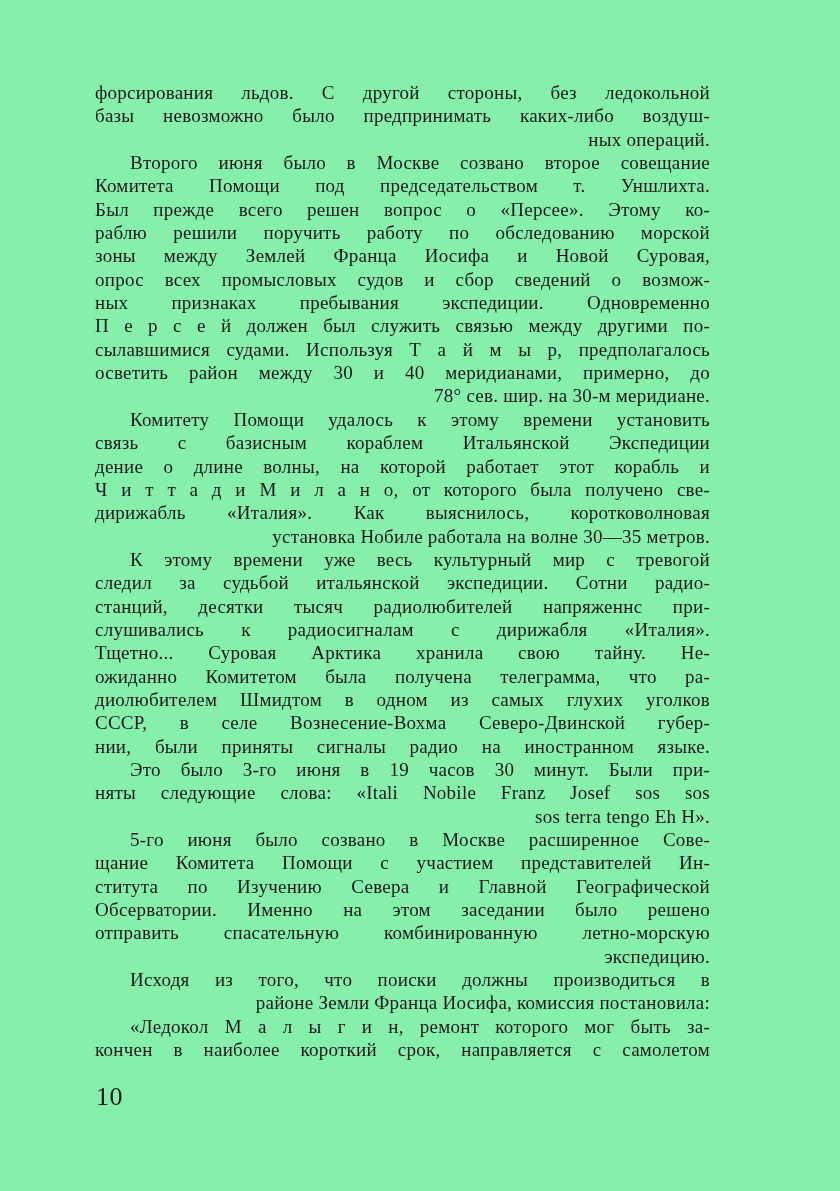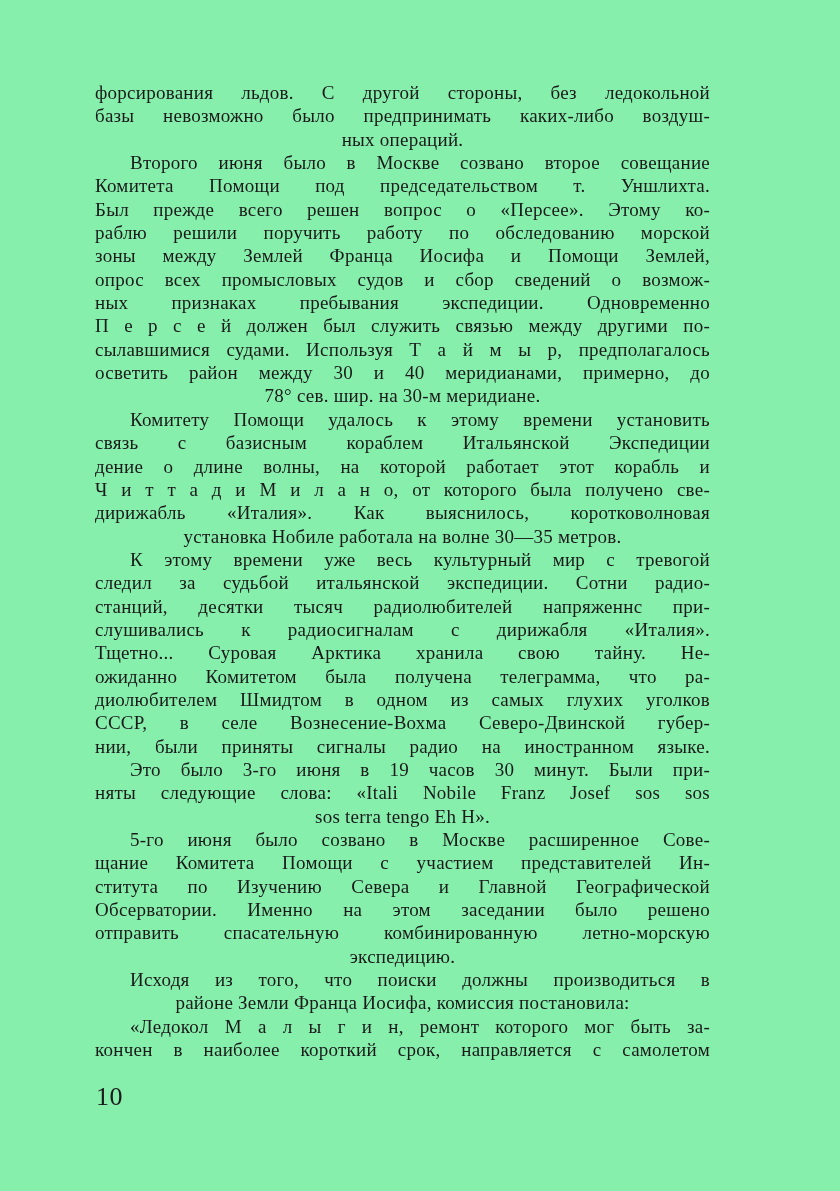--- a/index.html
+++ b/index.html
@@ -21,21 +21,21 @@
     position: absolute;
     left: 95px;
     top: 81px;
     width: 615px;
     font-size: 19px;
     line-height: 23.35px;
     letter-spacing: 0.25px;
   }
   .line {
     height: 23.35px;
-    text-align: center;
+    text-align: right;
   }
   .line.just {
     text-align: justify;
     text-align-last: justify;
   }
   .line.indent {
     text-indent: 35px;
   }
   .page-number {
     position: absolute;
@@ -51,21 +51,21 @@
 
 <div class="page">
   <div class="text-block">
       <div class="line just">форсирования льдов. С другой стороны, без ледокольной</div>
       <div class="line just">базы невозможно было предпринимать каких-либо воздуш-</div>
       <div class="line">ных операций.</div>
       <div class="line indent just">Второго июня было в Москве созвано второе совещание</div>
       <div class="line just">Комитета Помощи под председательством т. Уншлихта.</div>
       <div class="line just">Был прежде всего решен вопрос о «Персее». Этому ко-</div>
       <div class="line just">раблю решили поручить работу по обследованию морской</div>
-      <div class="line just">зоны между Землей Франца Иосифа и Помощи Землей,</div>
+      <div class="line just">зоны между Землей Франца Иосифа и Новой Суровая,</div>
       <div class="line just">опрос всех промысловых судов и сбор сведений о возмож-</div>
       <div class="line just">ных признаках пребывания экспедиции. Одновременно</div>
       <div class="line just">П е р с е й должен был служить связью между другими по-</div>
       <div class="line just">сылавшимися судами. Используя Т а й м ы р, предполагалось</div>
       <div class="line just">осветить район между 30 и 40 меридианами, примерно, до</div>
       <div class="line">78° сев. шир. на 30-м меридиане.</div>
       <div class="line indent just">Комитету Помощи удалось к этому времени установить</div>
       <div class="line just">связь с базисным кораблем Итальянской Экспедиции</div>
       <div class="line just">дение о длине волны, на которой работает этот корабль и</div>
       <div class="line just">Ч и т т а  д и  М и л а н о, от которого была получено све-</div>

